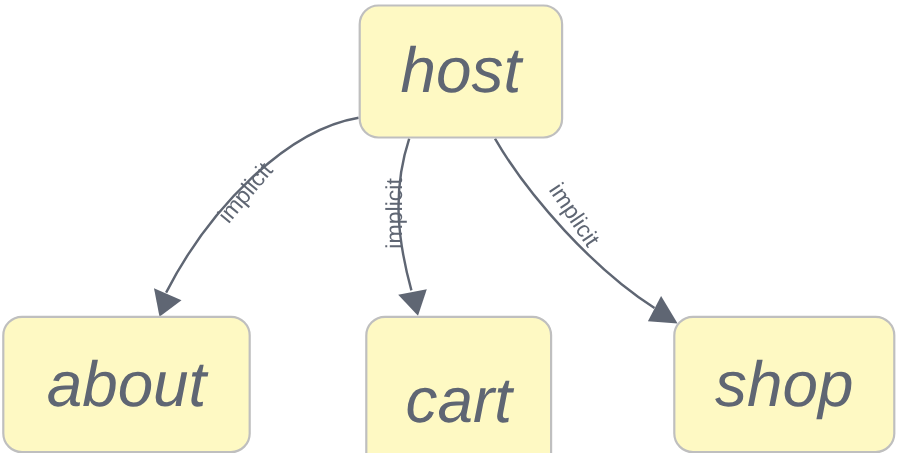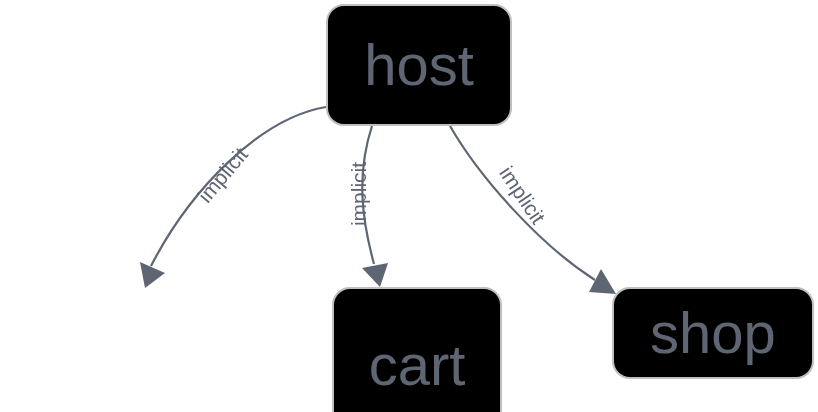--- a/index.html
+++ b/index.html
@@ -23,26 +23,27 @@
   #graph-svg {
     position: absolute;
     top: 0;
     left: 0;
     width: 818px;
     height: 412px;
   }
   .node-box {
     position: absolute;
     box-sizing: border-box;
-    background: #000000;
+    background: #fef9c3;
     border: 2px solid #bfbfbf;
     border-radius: 18px;
     display: flex;
     align-items: center;
     justify-content: center;
+    font-style: italic;
   }
   .node-label {
     color: #5f6673;
     font-family: "Liberation Sans", sans-serif;
     font-size: 58px;
     font-weight: 400;
     line-height: 1;
     letter-spacing: 0px;
     white-space: nowrap;
     user-select: none;
@@ -90,22 +91,25 @@
       <text class="edge-label-text" x="0" y="0" text-anchor="middle" dominant-baseline="middle" transform="translate(224,176) rotate(-50)">implicit</text>
       <text class="edge-label-text" x="0" y="0" text-anchor="middle" dominant-baseline="middle" transform="translate(360,194) rotate(-90)">implicit</text>
       <text class="edge-label-text" x="0" y="0" text-anchor="middle" dominant-baseline="middle" transform="translate(521,196) rotate(56)">implicit</text>
     </g>
   </svg>
 
   <div class="node-box" style="left:326px; top:4px; width:186px; height:122px;">
     <span class="node-label">host</span>
   </div>
 
+  <div class="node-box" style="left:2px; top:287px; width:226px; height:125px;">
+    <span class="node-label">about</span>
+  </div>
 
   <div class="node-box" style="left:332px; top:287px; width:170px; height:155px;">
     <span class="node-label">cart</span>
   </div>
 
-  <div class="node-box" style="left:612px; top:287px; width:202px; height:92px;">
+  <div class="node-box" style="left:612px; top:287px; width:202px; height:125px;">
     <span class="node-label">shop</span>
   </div>
 
 </div>
 
 </body></html>

